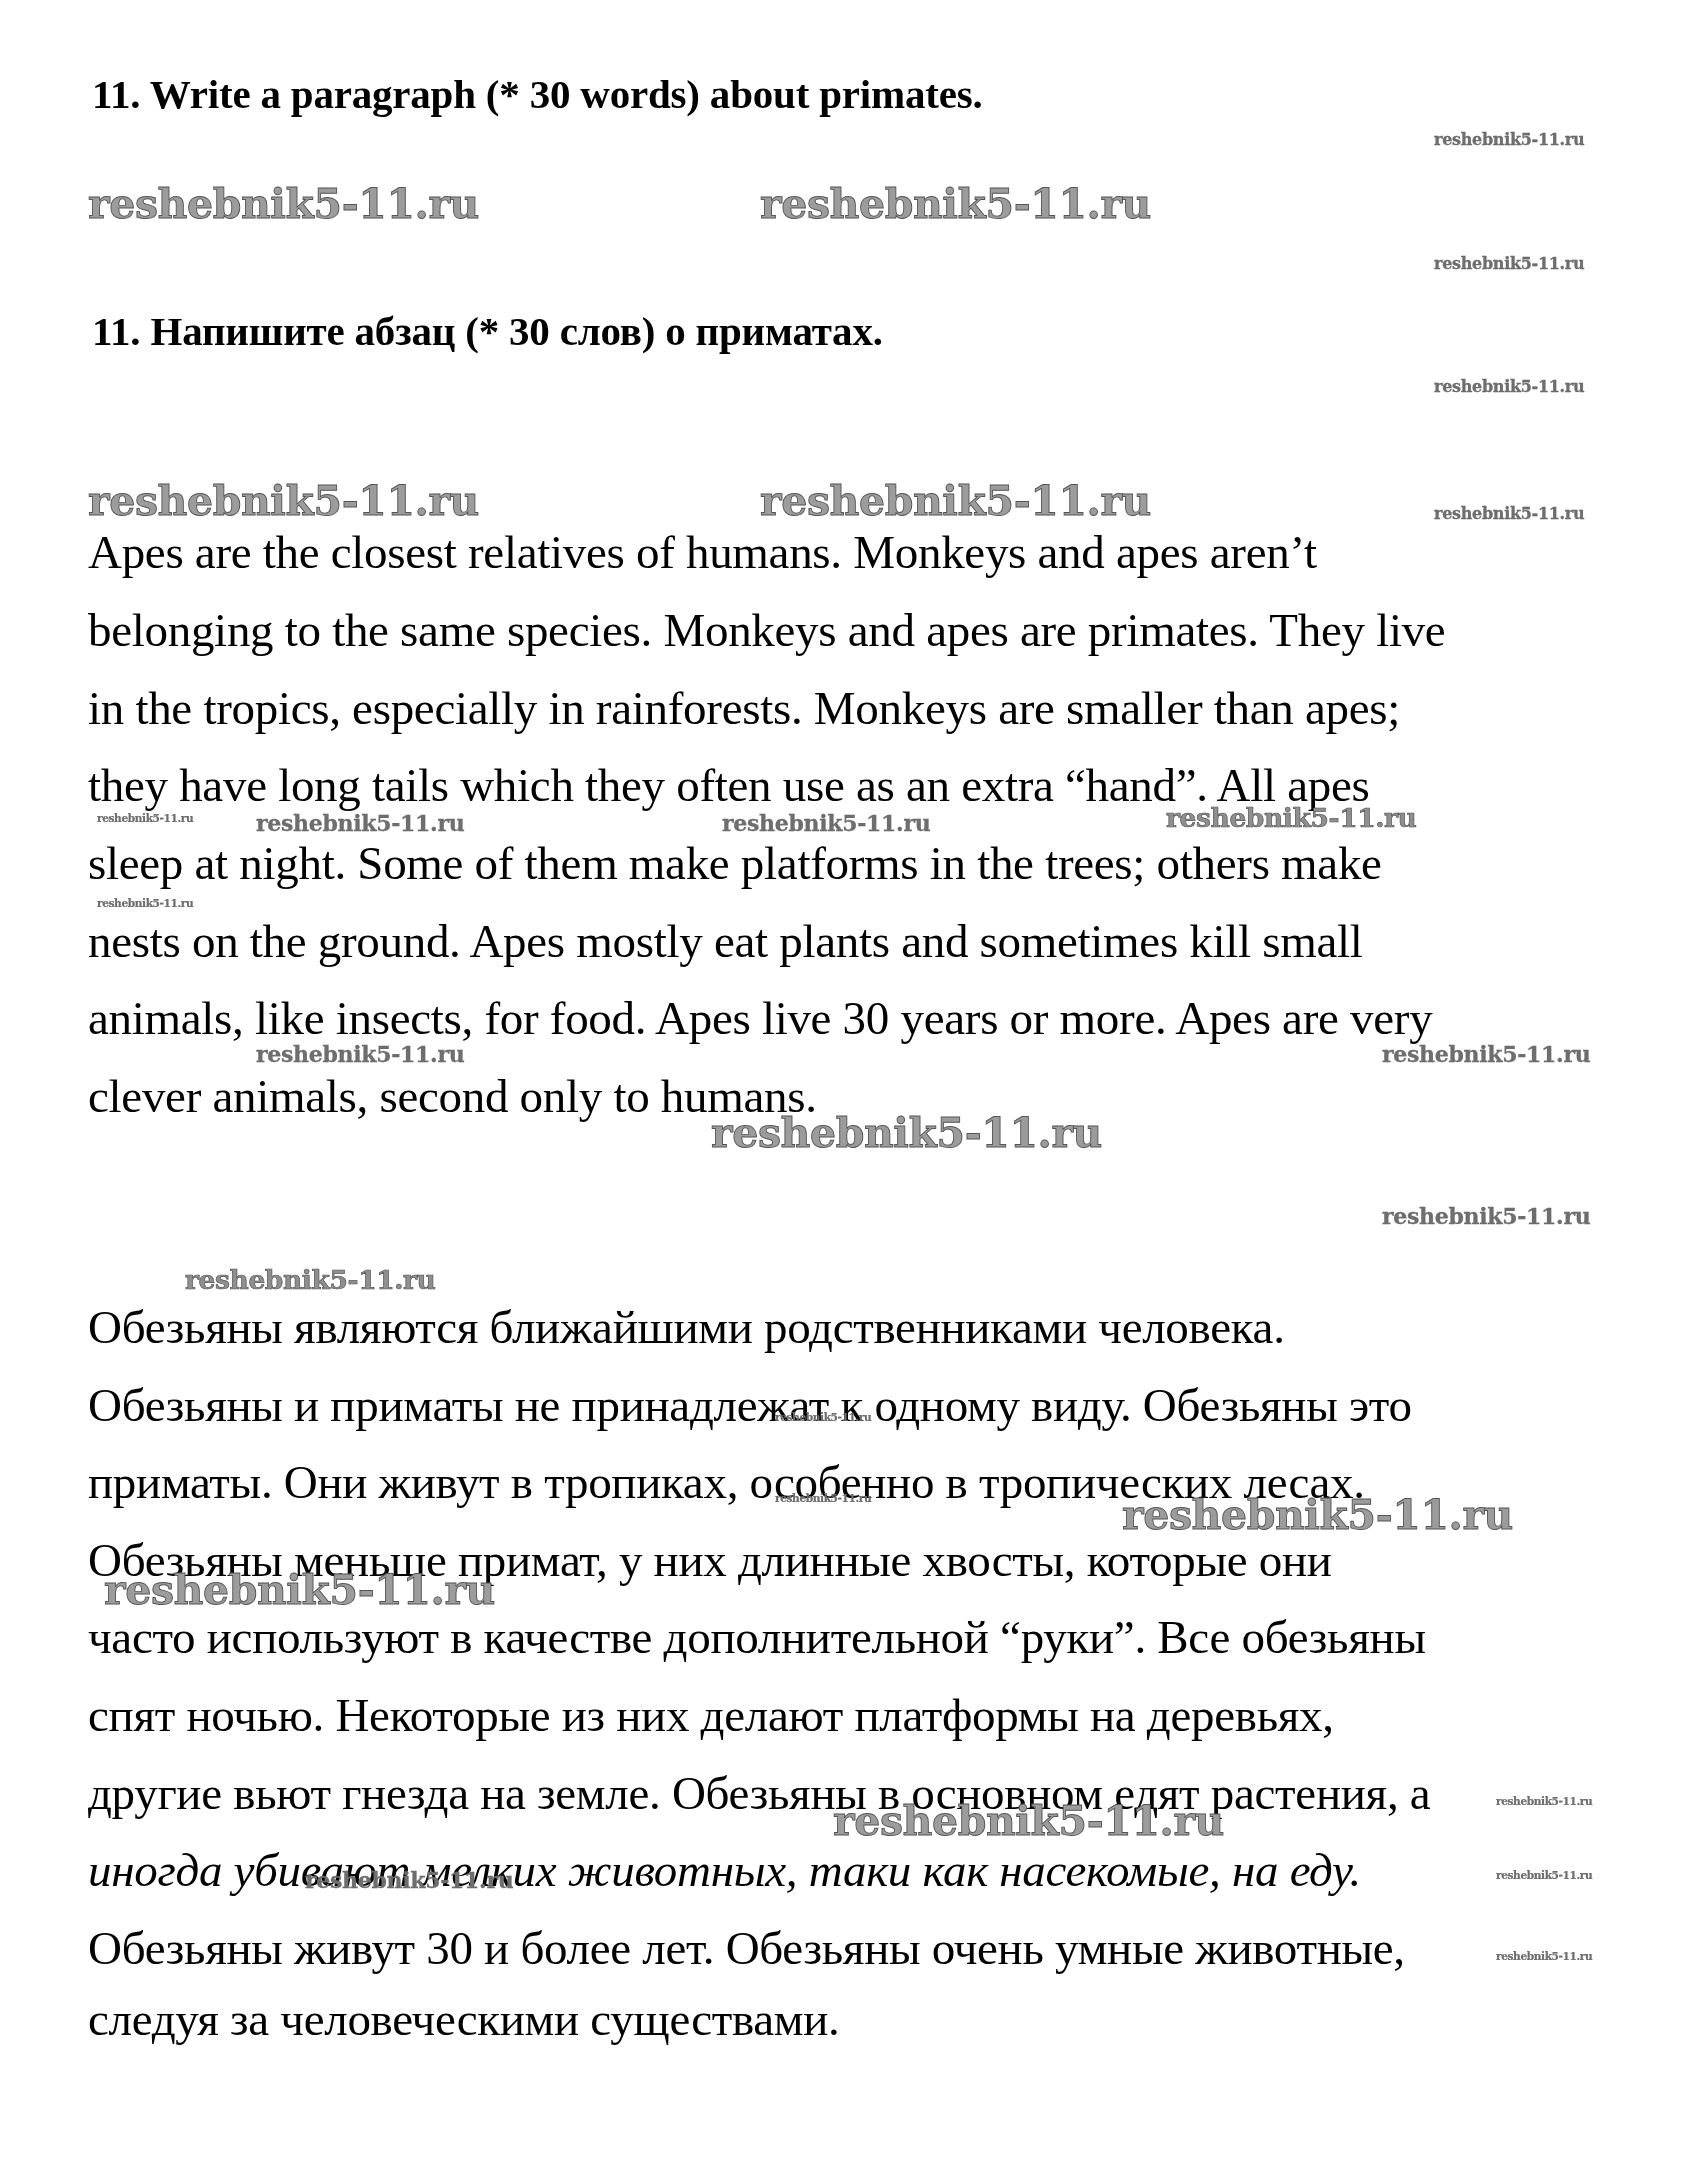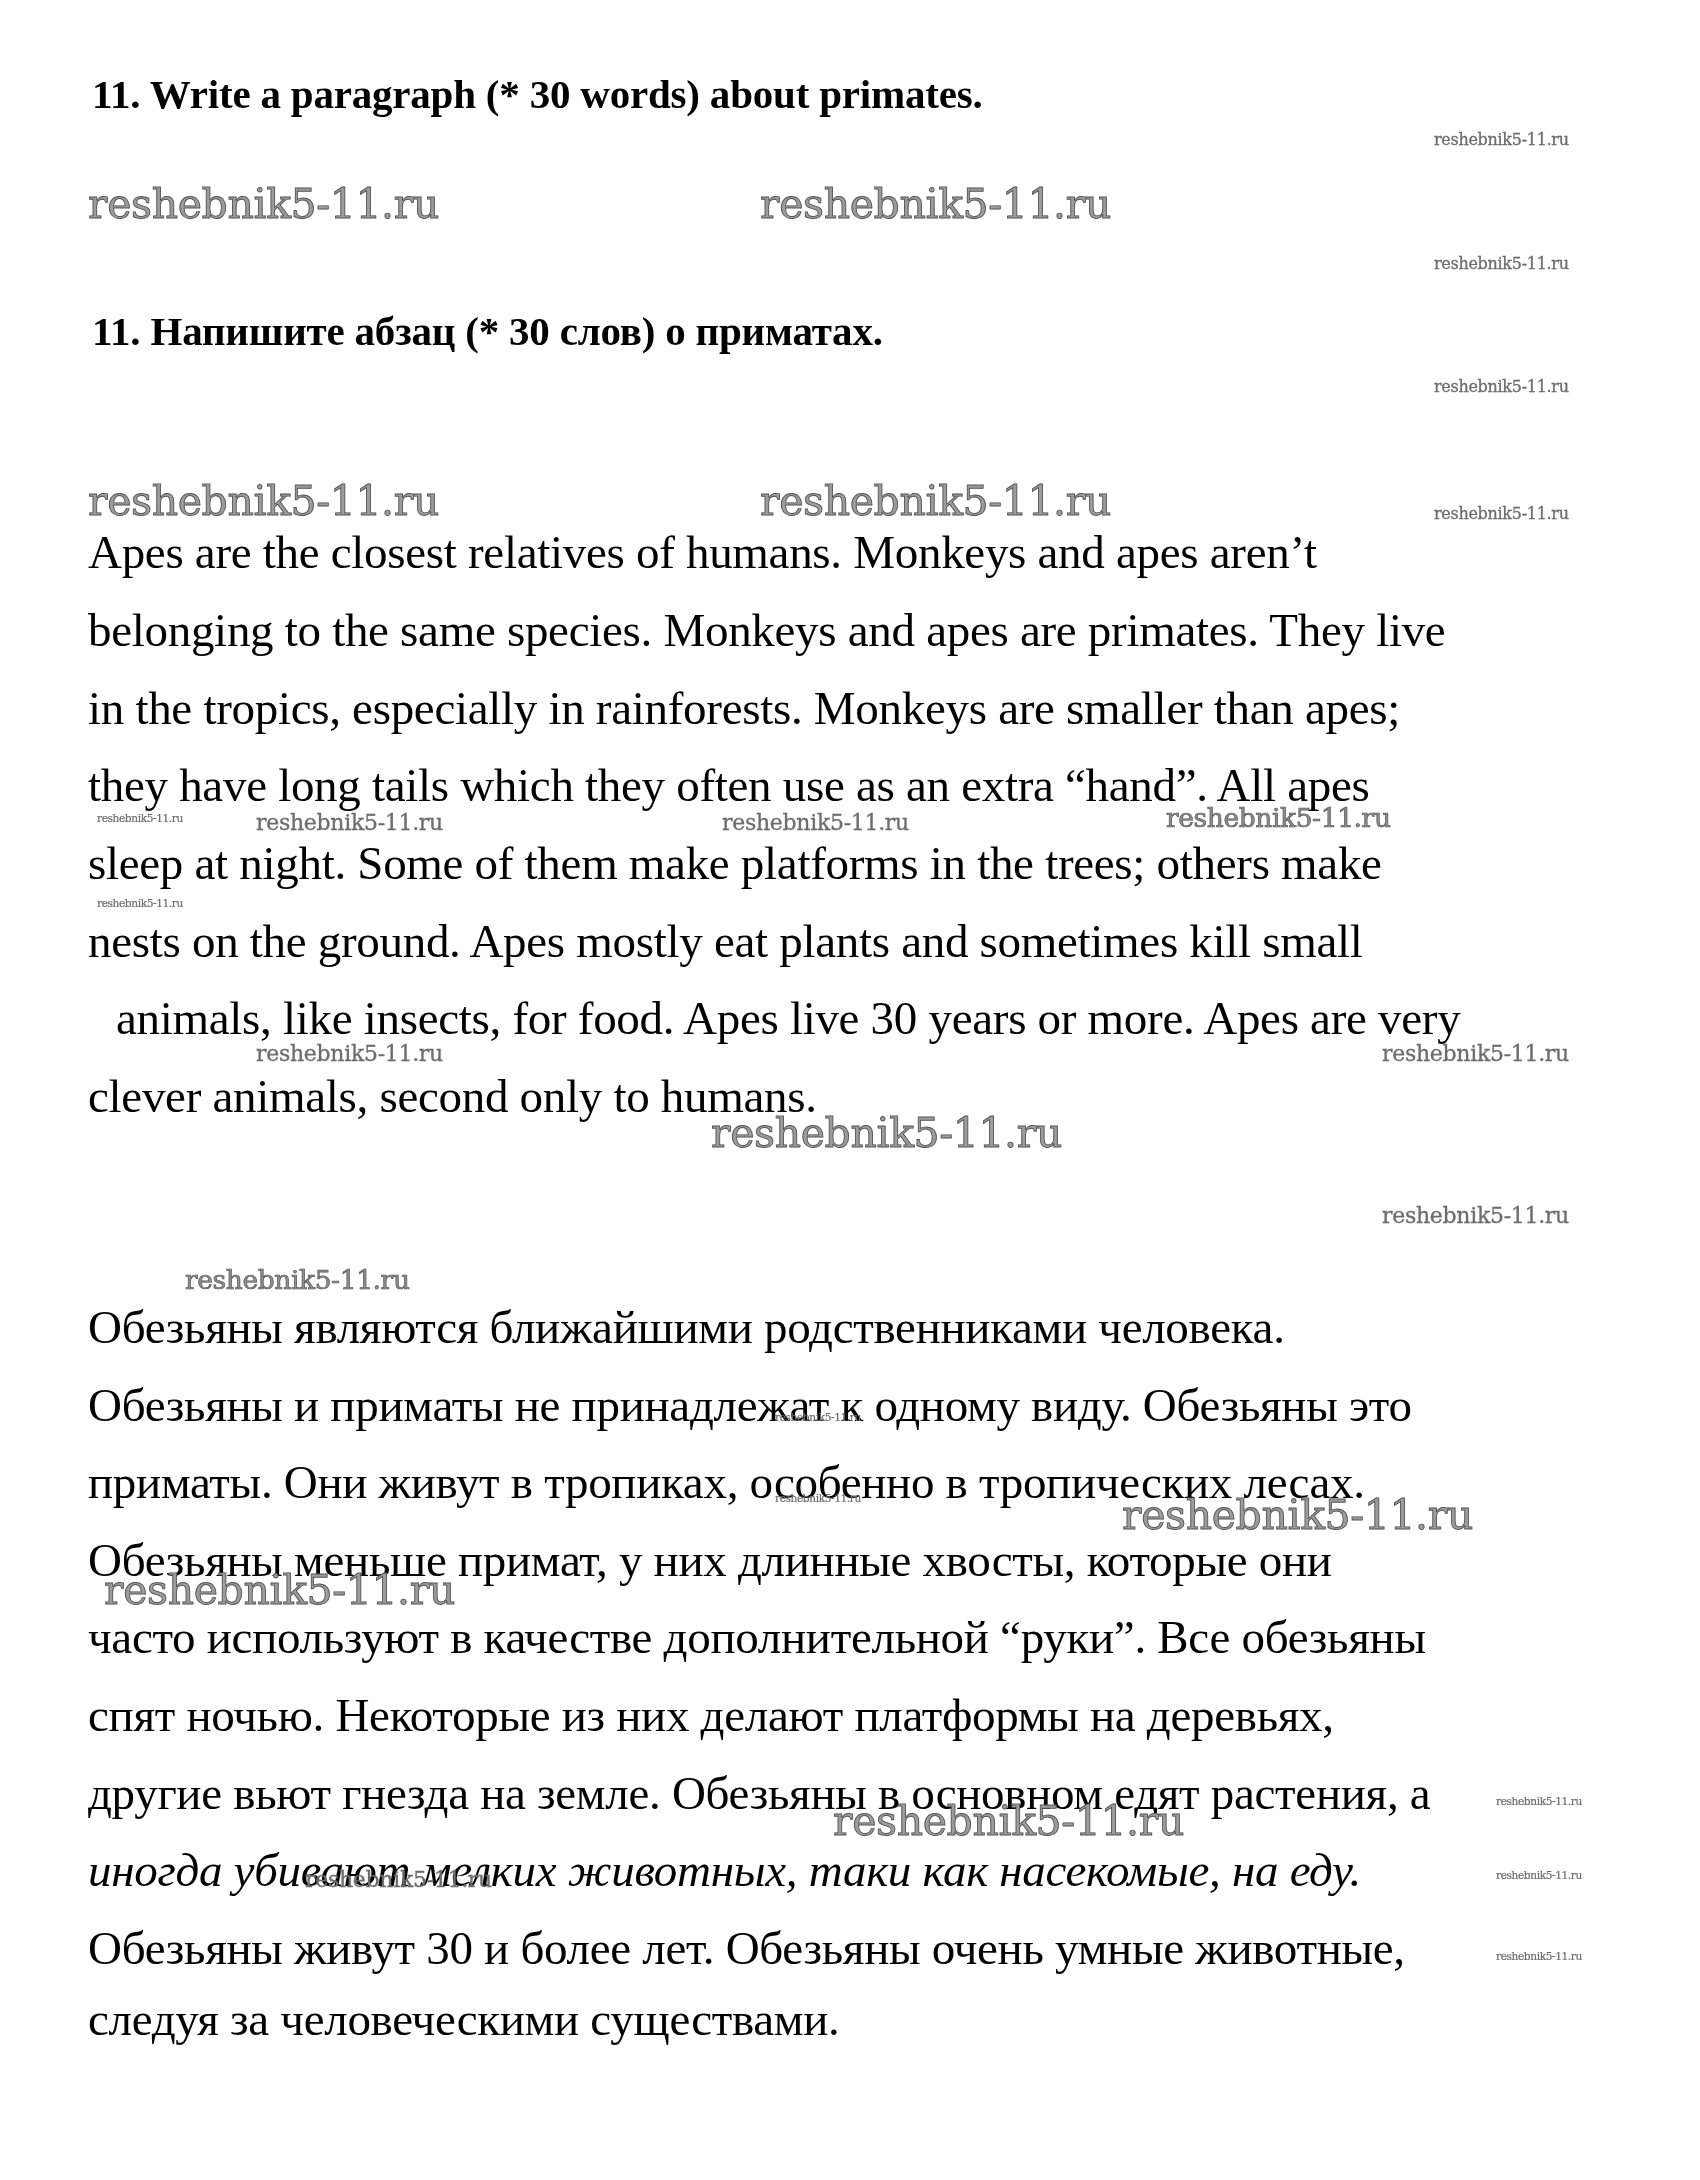--- a/index.html
+++ b/index.html
@@ -28,21 +28,21 @@
     position: absolute;
     left: 88px;
     font-size: 47px;
     line-height: 1;
     white-space: nowrap;
     letter-spacing: -0.3px;
   }
   .wm {
     position: absolute;
     font-family: "DejaVu Serif", "Liberation Serif", serif;
-    font-weight: normal;
+    font-weight: bold;
     white-space: nowrap;
     line-height: 1;
     color: #8a8a8a;
     -webkit-text-stroke: 0.9px #555555;
     letter-spacing: -0.4px;
   }
   .wm.big {
     font-size: 41px;
     color: #9c9c9c;
     background-image: repeating-linear-gradient(90deg, rgba(0,0,0,0.0) 0px, rgba(0,0,0,0.0) 1.8px, rgba(80,80,80,0.25) 2.6px);
@@ -72,21 +72,21 @@
 <div class="heading" style="top:74px;">11. Write a paragraph (* 30 words) about primates.</div>
 <div class="heading" style="top:311px;">11. Напишите абзац (* 30 слов) о приматах.</div>
 
 <div>
   <div class="para-line" style="top:529px;">Apes are the closest relatives of humans. Monkeys and apes aren’t</div>
   <div class="para-line" style="top:607px;">belonging to the same species. Monkeys and apes are primates. They live</div>
   <div class="para-line" style="top:685px;">in the tropics, especially in rainforests. Monkeys are smaller than apes;</div>
   <div class="para-line" style="top:762px;">they have long tails which they often use as an extra “hand”. All apes</div>
   <div class="para-line" style="top:840px;text-align:center;">sleep at night. Some of them make platforms in the trees; others make</div>
   <div class="para-line" style="top:918px;">nests on the ground. Apes mostly eat plants and sometimes kill small</div>
-  <div class="para-line" style="top:995px;margin-left:28px;">animals, like insects, for food. Apes live 30 years or more. Apes are very</div>
+  <div class="para-line" style="top:995px;">animals, like insects, for food. Apes live 30 years or more. Apes are very</div>
   <div class="para-line" style="top:1073px;">clever animals, second only to humans.</div>
 </div>
 
 <div>
   <div class="para-line" style="top:1304px;">Обезьяны являются ближайшими родственниками человека.</div>
   <div class="para-line" style="top:1382px;">Обезьяны и приматы не принадлежат к одному виду. Обезьяны это</div>
   <div class="para-line" style="top:1459px;">приматы. Они живут в тропиках, особенно в тропических лесах.</div>
   <div class="para-line" style="top:1537px;">Обезьяны меньше примат, у них длинные хвосты, которые они</div>
   <div class="para-line" style="top:1614px;">часто используют в качестве дополнительной “руки”. Все обезьяны</div>
   <div class="para-line" style="top:1692px;">спят ночью. Некоторые из них делают платформы на деревьях,</div>

